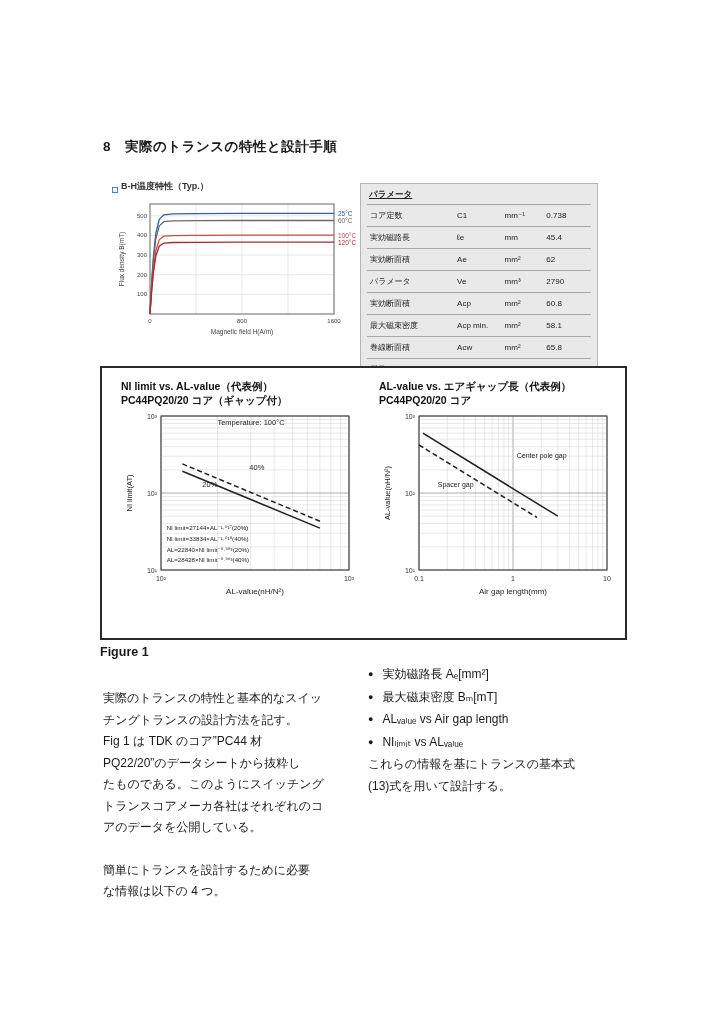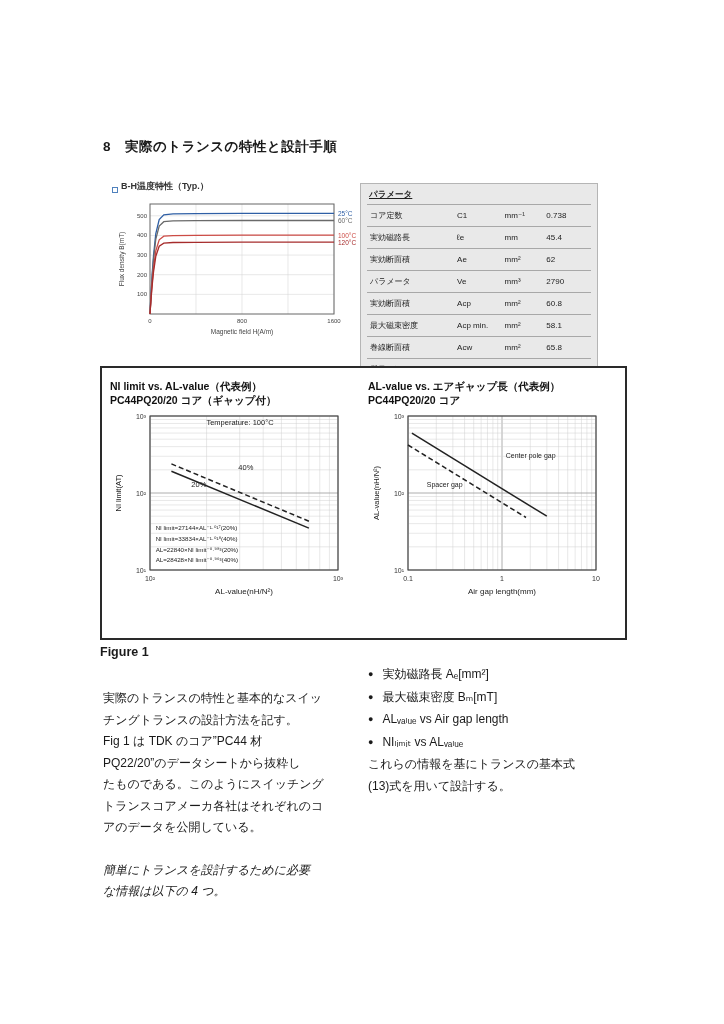--- a/index.html
+++ b/index.html
@@ -17,30 +17,30 @@
   .param-wrap { position:absolute; left:360px; top:183px; width:238px; background:#e9e9e9; border:1px solid #b5b5b5; padding:4px 6px 3px 6px; }
   .param-title { font-size:8.5px; font-weight:bold; color:#222; padding:1px 2px 3px 2px;text-decoration:underline; }
   table.param { width:100%; border-collapse:collapse; font-size:8px; color:#222; }
   table.param td { border-top:1px solid #a8a8a8; padding:5px 3px; }
   table.param td.c1 { width:88px; }
   table.param td.c2 { width:48px; }
   table.param td.c3 { width:42px; }
   table.param td.c4 { width:48px; }
 
   
-  .figure-box { position:absolute; left:100px; top:366px; width:527px; height:274px; border:2px solid #2a2a2a; background:#fff; display:flex; padding:12px 0 0 8px; gap:12px; overflow:hidden; }
+  .figure-box { position:absolute; left:100px; top:366px; width:527px; height:274px; border:2px solid #2a2a2a; background:#fff; display:flex; padding:12px 0 0 19px; gap:12px; overflow:hidden; }
   .fig-chart { width:246px; }
   .fig-title { font-size:10.5px; font-weight:bold; line-height:13.5px; color:#111; }
   .fig-title.sub { margin-bottom:3px; }
   .figure-caption { position:absolute; left:100px; top:645px; width:527px; font-weight:bold; font-size:12.5px; }
 
   
   .col-left { position:absolute; left:103px; top:688px; width:264px; font-size:12px; line-height:21.5px; }
   .col-left p, .col-right p { white-space:pre-line; }
-  .col-left p.para2 { margin-top:21px;font-style:italic; }
+  .col-left p.para2 { margin-top:21px; }
   .col-right { position:absolute; left:368px; top:664px; width:260px; font-size:12px; line-height:21.5px; }
   .bullets { list-style:none; }
   .bullets li { display:flex; align-items:baseline; }
   .bullets .b { font-size:9px; margin-right:9px; position:relative; top:-1px; }
 
   svg text { font-family:"Liberation Sans","DejaVu Sans",sans-serif; }
 </style>
 </head>
 <body>
 

